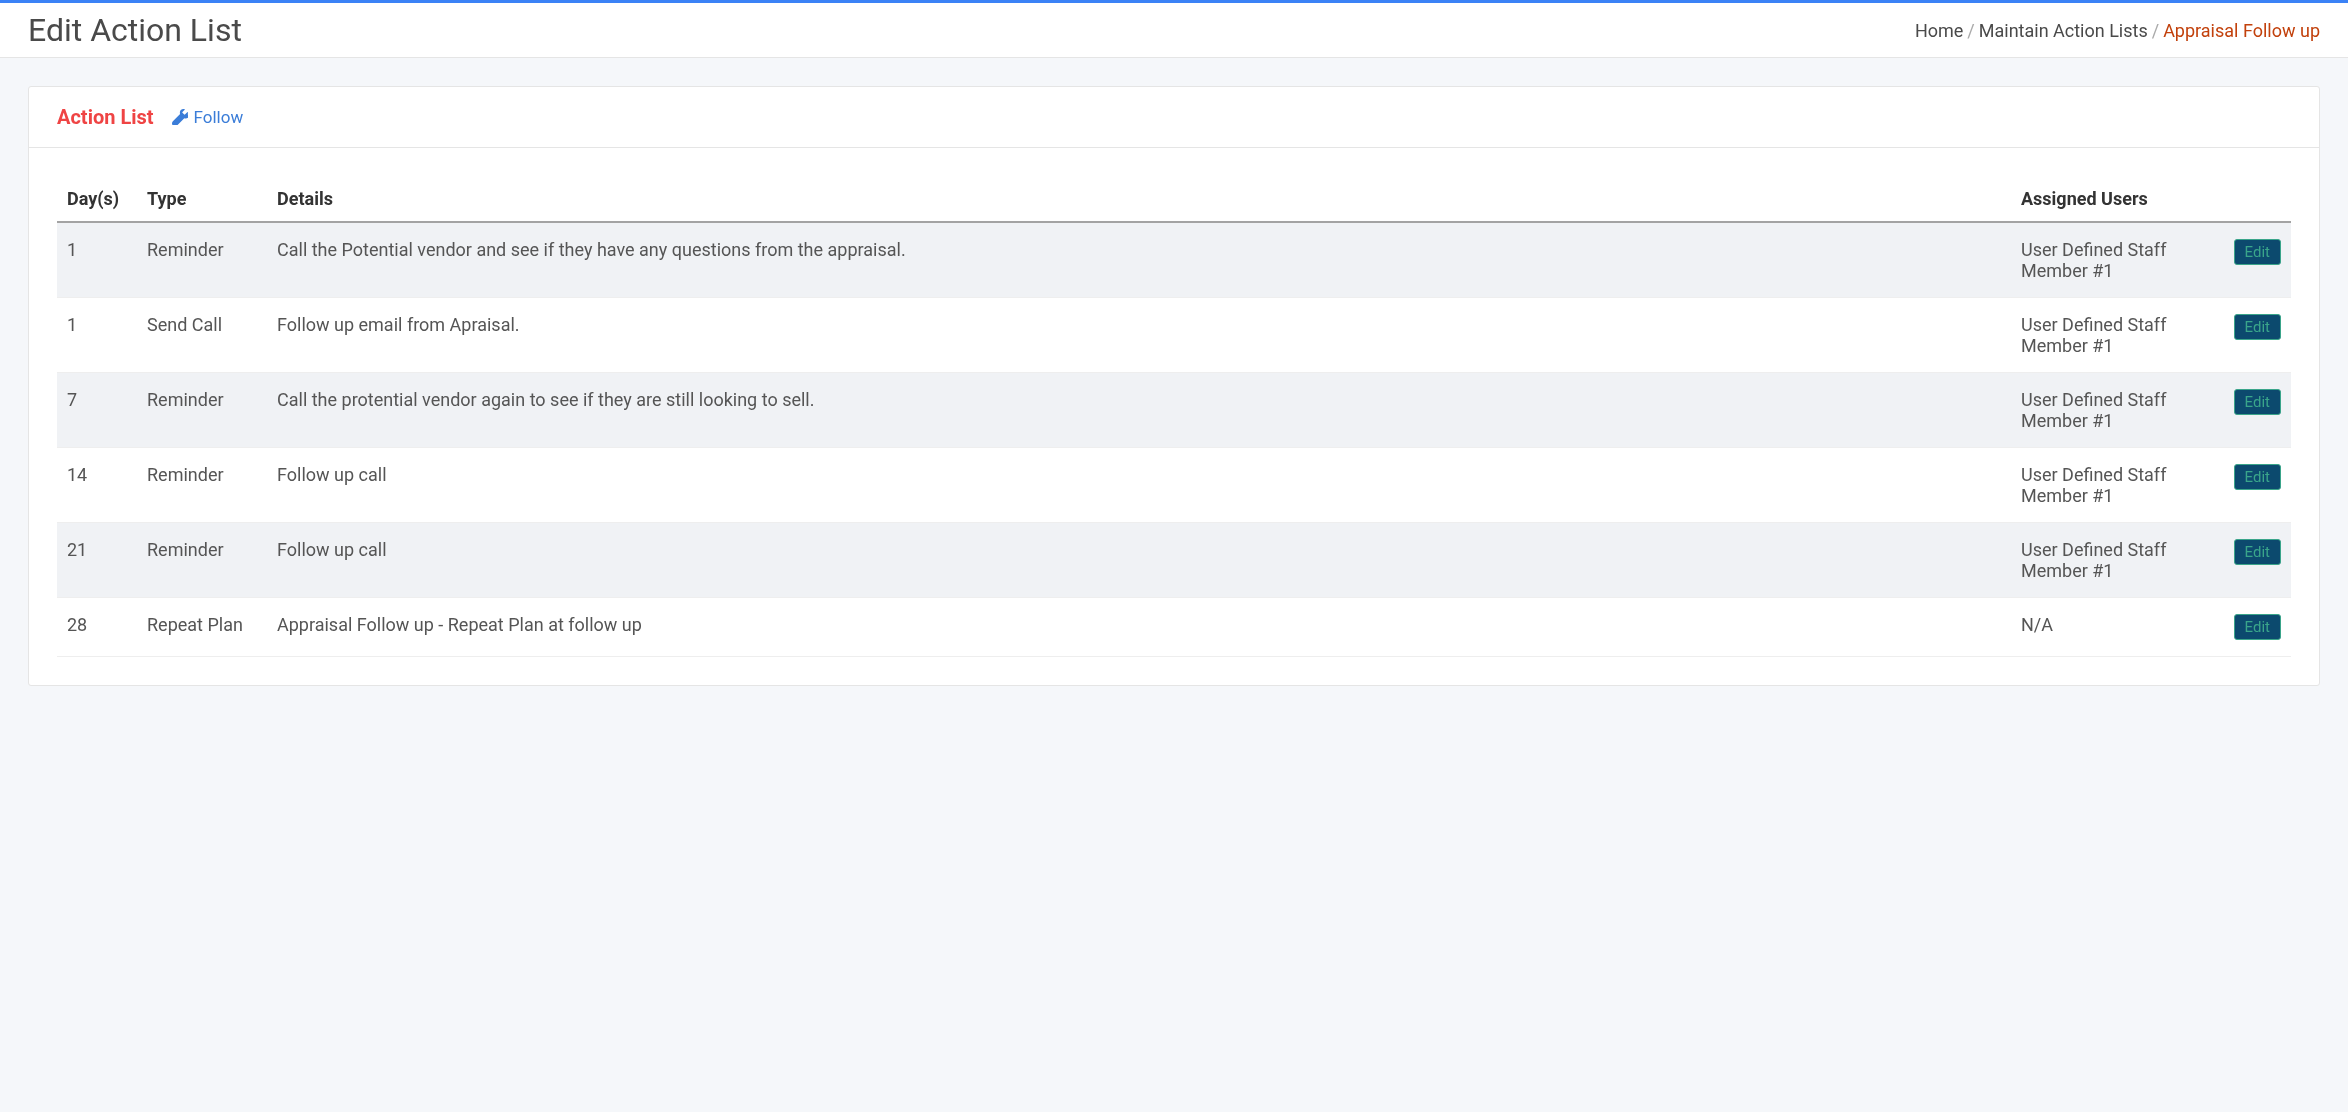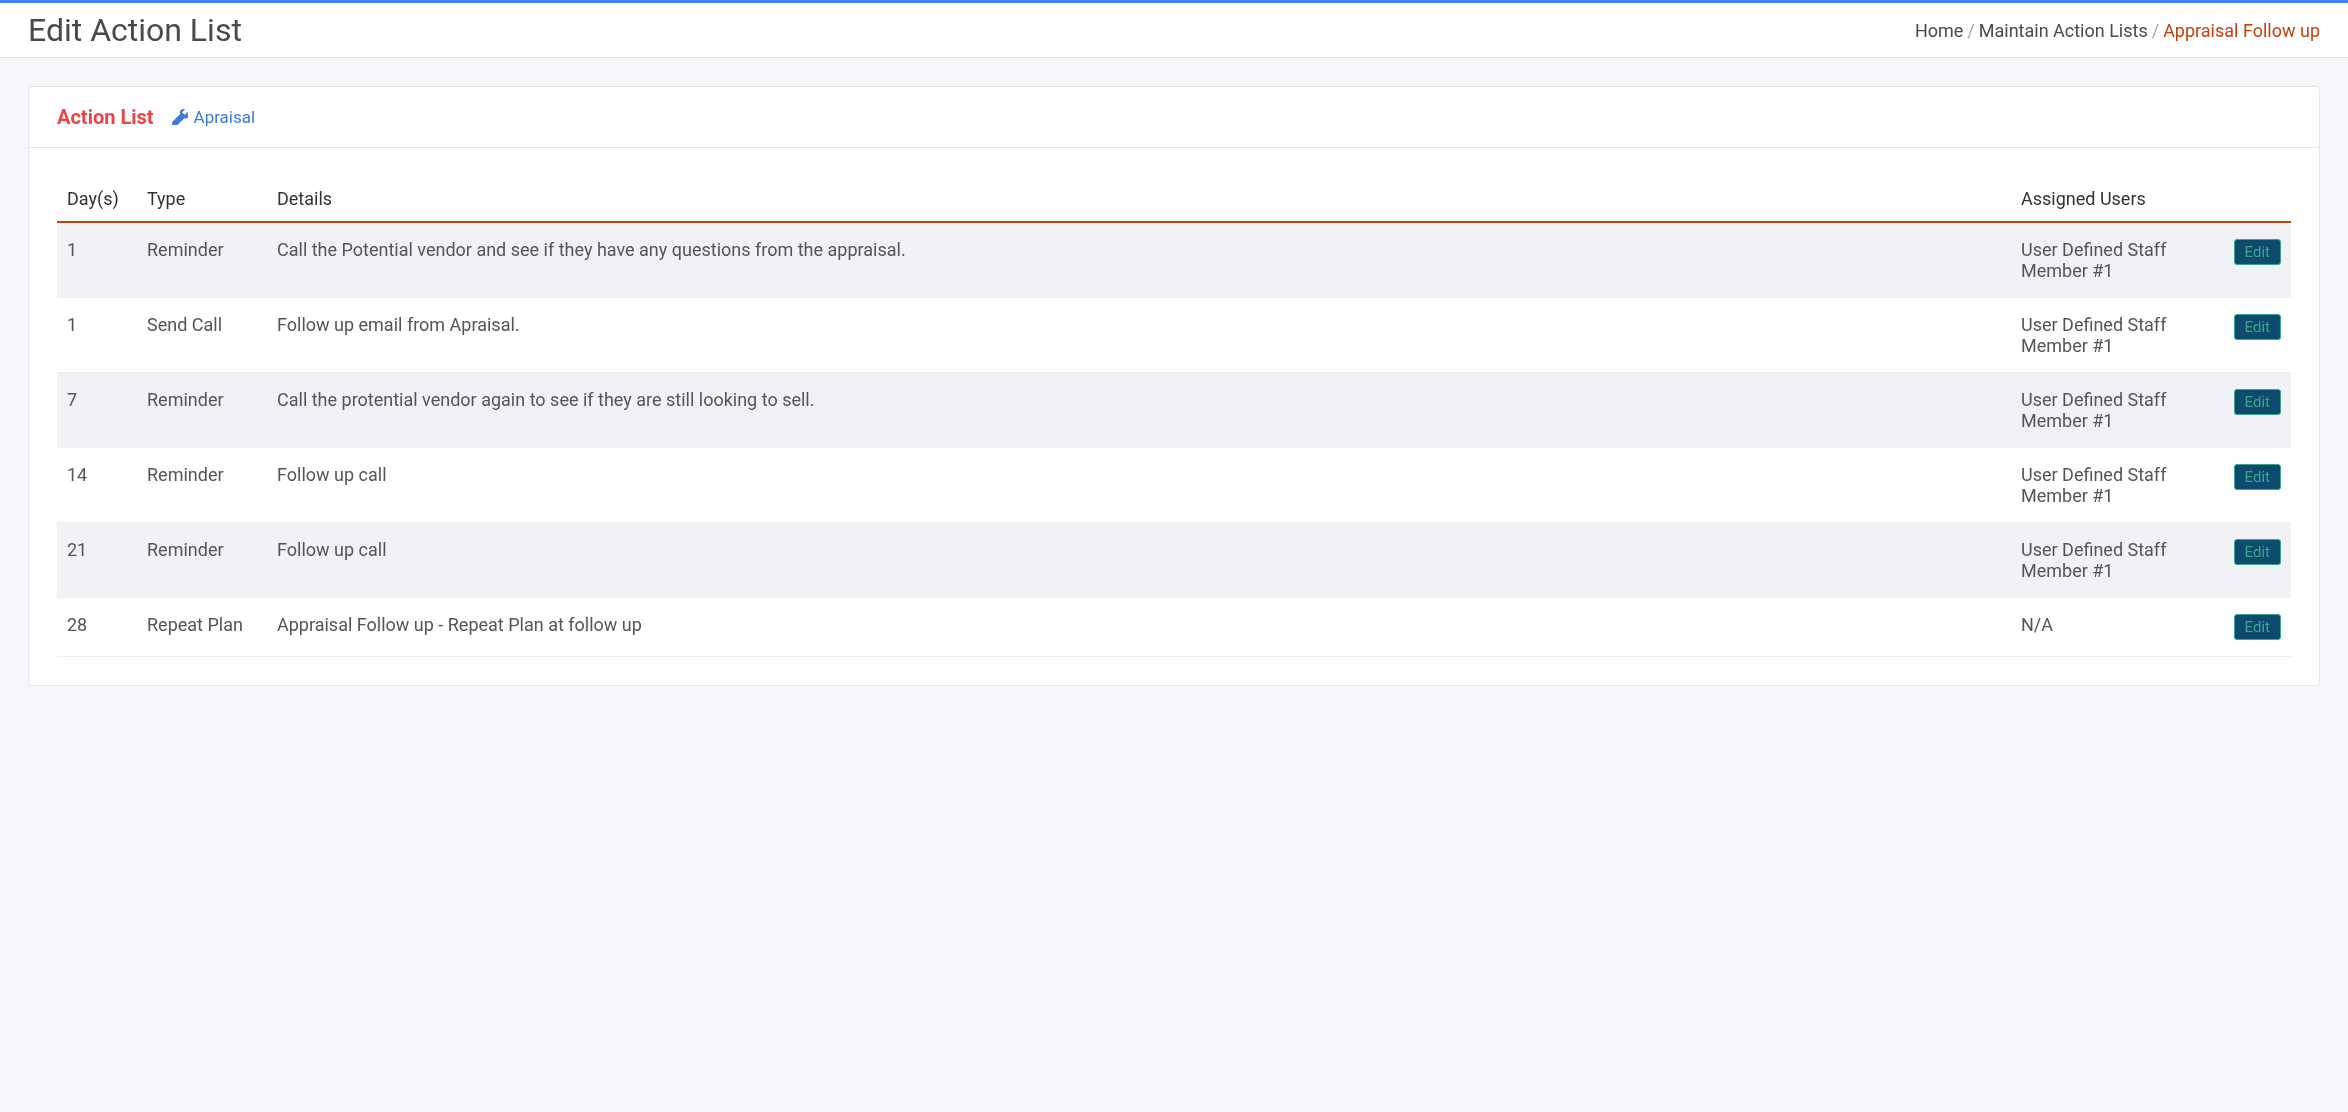--- a/index.html
+++ b/index.html
@@ -80,24 +80,24 @@
     .panel-body {
       padding: 28px;
     }
     table {
       width: 100%;
       border-collapse: collapse;
       font-size: 18px;
     }
     thead th {
       text-align: left;
-      font-weight: 400;
+      font-weight: 700;
       color: #333;
       padding: 12px 10px;
-      border-bottom: 2px solid #c2410c;
+      border-bottom: 2px solid #a3a3a3;
     }
     tbody td {
       padding: 16px 10px;
       color: #555;
       border-bottom: 1px solid #eee;
       vertical-align: top;
     }
     tbody tr:nth-child(odd) {
       background: #f0f2f5;
     }
@@ -136,21 +136,21 @@
 </div>
 
 <div class="content">
   <div class="panel">
     <div class="panel-header">
       <span class="panel-title">Action List</span>
       <a href="#" class="options-link">
         <svg viewBox="0 0 512 512">
           <path d="M507.7 109.1c-2.2-9.3-13.7-12.2-20.5-5.4l-74 74c-6.2 6.2-16.4 6.2-22.6 0l-56.6-56.6c-6.2-6.2-6.2-16.4 0-22.6l74-74c6.8-6.8 3.9-18.3-5.4-20.5C371.5-6.9 336.2-1.4 306 17.2c-49.2 30.3-66.7 92.2-46.5 145.2L27.8 394.1c-37.1 37.1-37.1 97.3 0 134.4 37.1 37.1 97.3 37.1 134.4 0l231.7-231.7c53 20.2 114.9 2.7 145.2-46.5 18.6-30.2 24.1-65.5 13.1-96.6l-44.5 44.5z"></path>
         </svg>
-        <span>Apraisal</span>
+        <span>Follow</span>
       </a>
     </div>
     <div class="panel-body">
       <table>
         <thead>
           <tr>
             <th class="col-days">Day(s)</th>
             <th class="col-type">Type</th>
             <th class="col-details">Details</th>
             <th class="col-assigned">Assigned Users</th>

